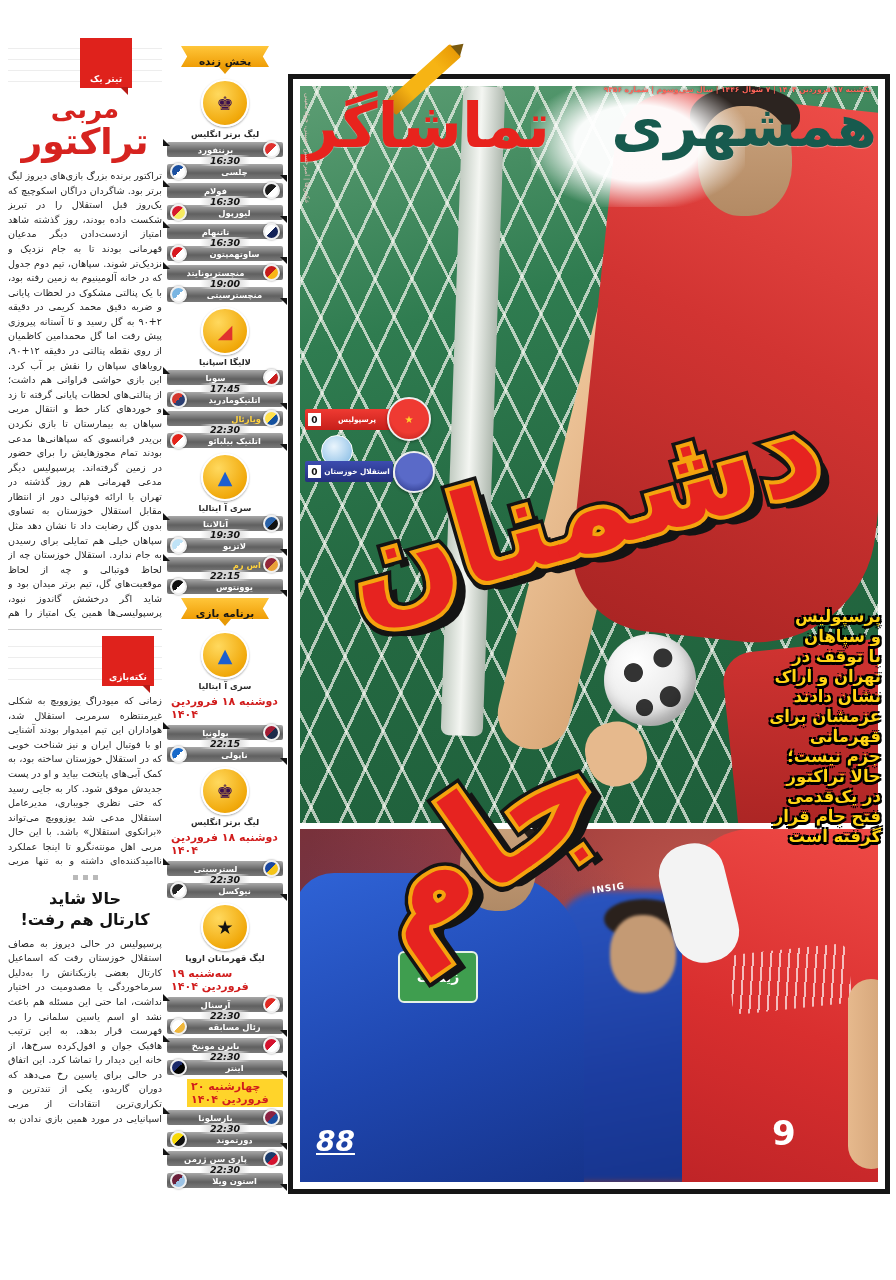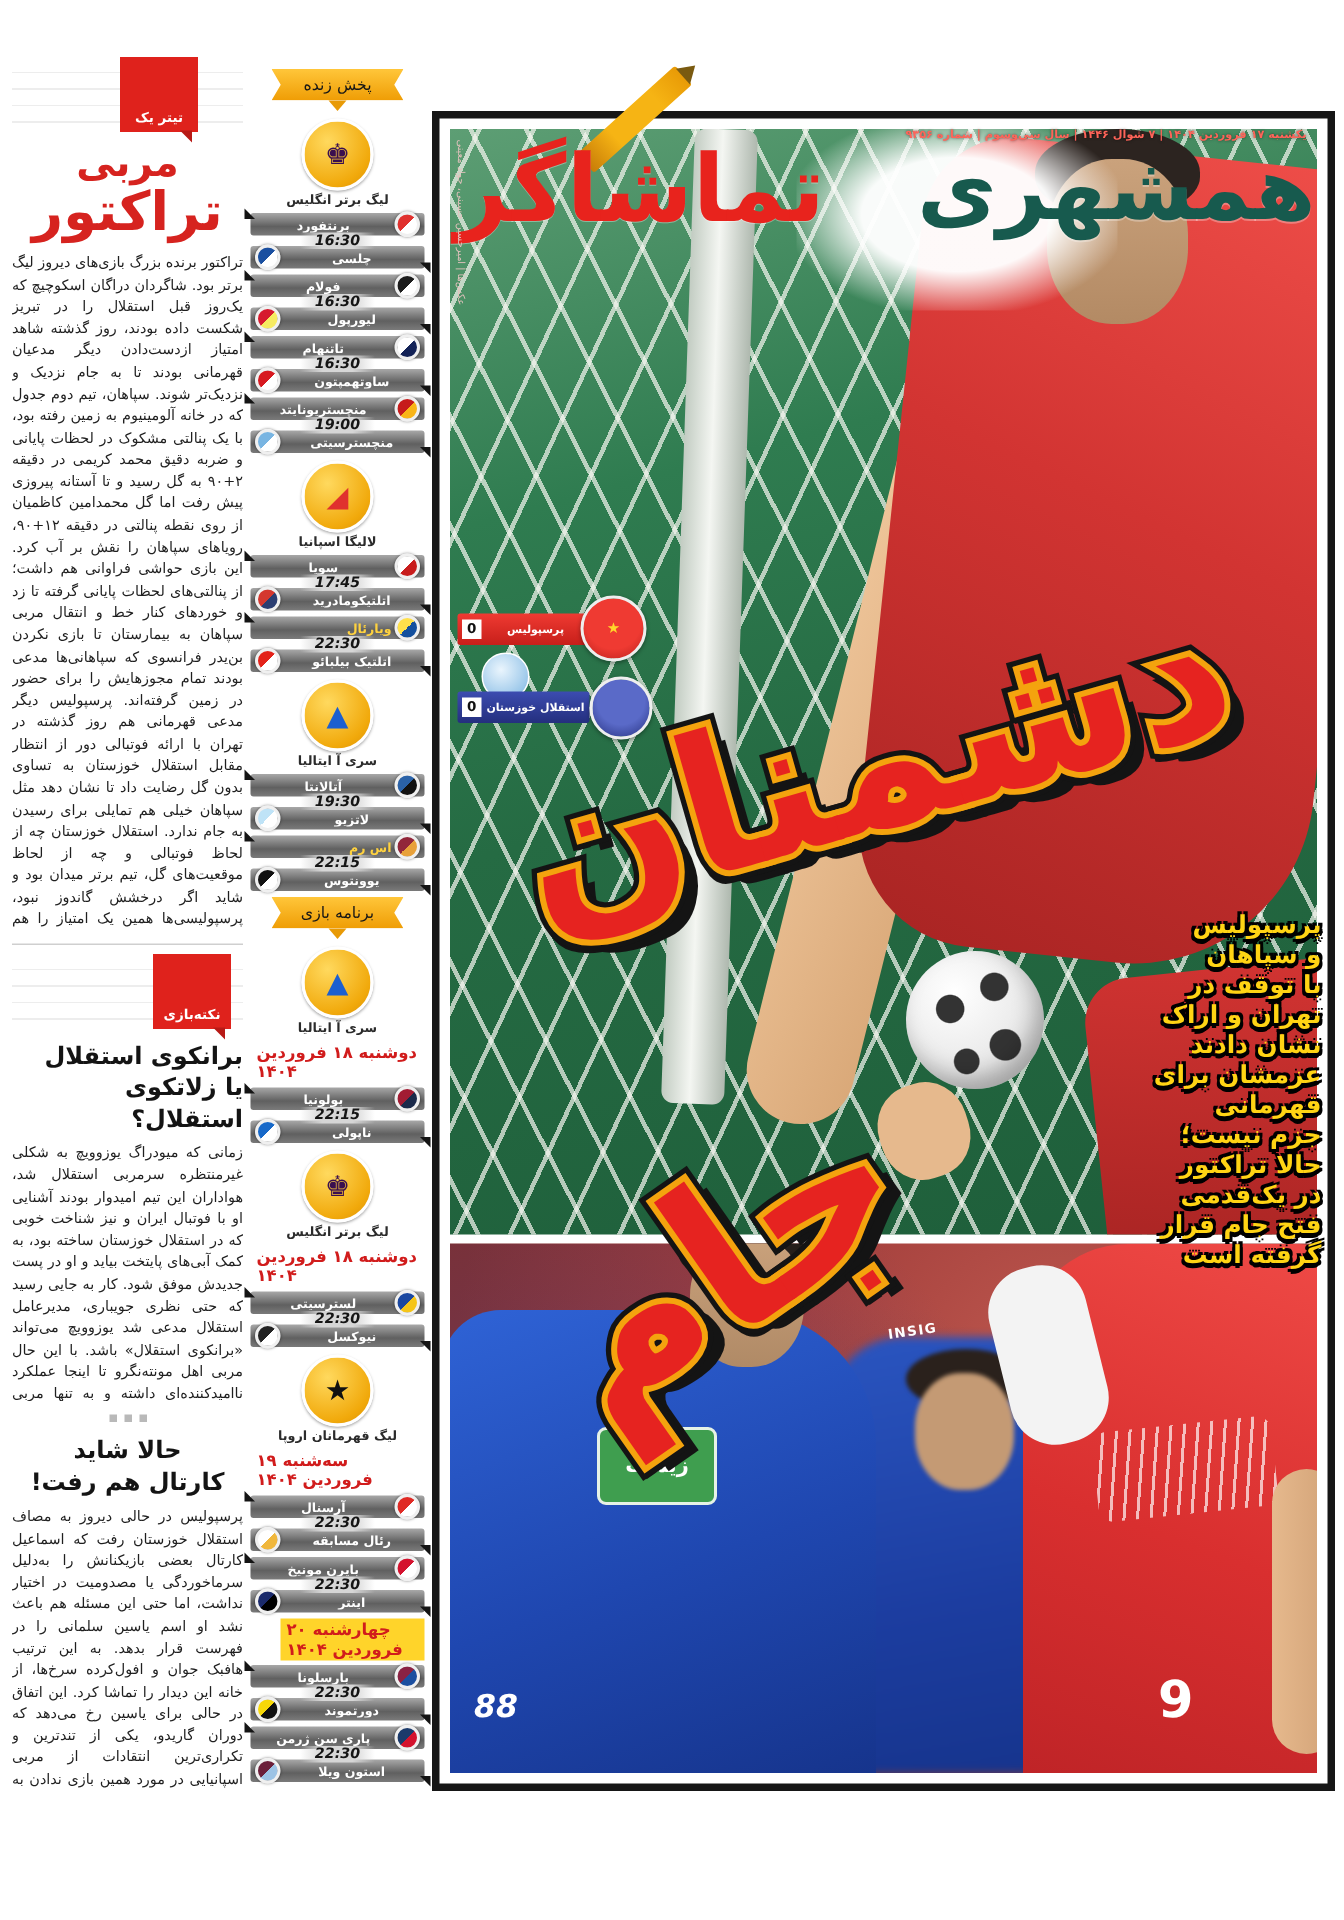--- a/index.html
+++ b/index.html
@@ -25,22 +25,22 @@
   .head2{margin:4px 0 6px;color:#141414;text-align:right;font-weight:900;font-size:16px;line-height:1.3;}
   .head2 span{display:block;}
   .head3{text-align:center;}
   .dots{display:flex;gap:5px;justify-content:center;margin:9px 0;}
   .dots i{width:5px;height:5px;background:#b9b9b9;display:block;}
   
   #tv-col{position:absolute;left:167px;top:44px;width:116px;}
   .ribbon{width:88px;margin:2px auto 0;height:21px;
     background:linear-gradient(180deg,#ffc63a,#ef9d05);
     clip-path:polygon(0 0,100% 0,93% 50%,100% 100%,0 100%,7% 50%);
-    display:flex;align-items:center;justify-content:center;
-    font-size:10.5px;font-weight:400;color:#161616;}
+    display:flex;align-items:flex-end;justify-content:center;
+    font-size:10.5px;font-weight:700;color:#161616;}
   .rib-tip{width:0;height:0;margin:0 auto 3px;border-left:6px solid transparent;
     border-right:6px solid transparent;border-top:7px solid #e89a06;}
   .league{text-align:center;margin:5px 0 2px;}
   .lcircle{width:44px;height:44px;margin:0 auto 2px;border-radius:50%;
     background:radial-gradient(circle at 35% 30%,#ffd95e,#f1a90b 70%,#d98f06);
     border:2px solid #fff;box-shadow:0 1px 2px rgba(0,0,0,.35);
     display:flex;align-items:center;justify-content:center;font-size:19px;font-weight:900;}
   .lcap{font-size:8.5px;font-weight:700;color:#2b2b2b;}
   .ldate{font-size:11px;font-weight:900;color:#d11c1c;text-align:left;margin:3px 0 0;}
   .ldate span{display:inline-block;padding:1px 4px;}
@@ -149,22 +149,22 @@
                radial-gradient(circle at 45% 85%,rgba(60,60,60,.35),transparent 60%);}
   .pb-blue1{position:absolute;left:-6px;top:44px;width:290px;height:310px;
     background:linear-gradient(160deg,#2f63d6 0%,#1f47b0 55%,#16348c 100%);border-radius:40px 90px 0 0;}
   .pb-b1head{position:absolute;left:160px;top:-6px;width:76px;height:88px;border-radius:46%;
     background:linear-gradient(180deg,#caa27c,#b08a66);}
   .pb-b1hair{position:absolute;left:152px;top:-26px;width:92px;height:52px;border-radius:50% 50% 40% 40%;
     background:#251f1b;}
   .pb-sponsor{position:absolute;left:98px;top:122px;width:76px;height:48px;background:#3f9e4f;
     border-radius:6px;border:2px solid #e6f2e6;display:flex;align-items:center;justify-content:center;
     color:#fff;font-size:14px;font-weight:700;z-index:2;}
-  .pb-num88{position:absolute;left:16px;top:296px;color:#fff;font-size:21px;font-weight:900;
-    font-style:italic;z-index:2;}
+  .pb-num88{position:absolute;left:16px;top:296px;color:#fff;font-size:28px;font-weight:900;
+    font-style:italic;z-index:2;text-decoration:underline;}
   .pb-blue2{position:absolute;left:252px;top:62px;width:180px;height:291px;filter:blur(3px);
     background:linear-gradient(170deg,#2a55c0,#1c3da0 60%,#16348c);border-radius:50px 50px 0 0;}
   .pb-b2head{position:absolute;left:310px;top:86px;width:66px;height:78px;border-radius:46%;
     background:#c49a74;filter:blur(1.5px);}
   .pb-b2hair{position:absolute;left:304px;top:70px;width:80px;height:40px;border-radius:50%;
     background:#2a211c;filter:blur(1.5px);}
   .pb-insig{position:absolute;left:292px;top:54px;color:#fff;font-size:9px;font-weight:700;
     letter-spacing:1px;transform:rotate(-8deg);z-index:2;direction:ltr;}
   .pb-red1{position:absolute;left:382px;top:0;width:204px;height:353px;
     background:linear-gradient(200deg,#ef4a46 0%,#d92f2f 55%,#bf2427 100%);border-radius:70px 20px 0 0;}
@@ -192,24 +192,20 @@
       <span class="a">مربی</span>
       <span class="b">تراکتور</span>
     </h1>
     <p class="bodytxt body1">تراکتور برنده بزرگ بازی‌های دیروز لیگ برتر بود. شاگردان دراگان اسکوچیچ که یک‌روز قبل استقلال را در تبریز شکست داده بودند، روز گذشته شاهد امتیاز ازدست‌دادن دیگر مدعیان قهرمانی بودند تا به جام نزدیک و نزدیک‌تر شوند. سپاهان، تیم دوم جدول که در خانه آلومینیوم به زمین رفته بود، با یک پنالتی مشکوک در لحظات پایانی و ضربه دقیق محمد کریمی در دقیقه ۲+۹۰ به گل رسید و تا آستانه پیروزی پیش رفت اما گل محمدامین کاظمیان از روی نقطه پنالتی در دقیقه ۱۲+۹۰، رویاهای سپاهان را نقش بر آب کرد. این بازی حواشی فراوانی هم داشت؛ از پنالتی‌های لحظات پایانی گرفته تا زد و خوردهای کنار خط و انتقال مربی سپاهان به بیمارستان تا بازی نکردن بن‌یدر فرانسوی که سپاهانی‌ها مدعی بودند تمام مجوزهایش را برای حضور در زمین گرفته‌اند. پرسپولیس دیگر مدعی قهرمانی هم روز گذشته در تهران با ارائه فوتبالی دور از انتظار مقابل استقلال خوزستان به تساوی بدون گل رضایت داد تا نشان دهد مثل سپاهان خیلی هم تمایلی برای رسیدن به جام ندارد. استقلال خوزستان چه از لحاظ فوتبالی و چه از لحاظ موقعیت‌های گل، تیم برتر میدان بود و شاید اگر درخشش گاندوز نبود، پرسپولیسی‌ها همین یک امتیاز را هم نمی‌گرفتند. حالا تراکتور با ۵۴ امتیاز و یک بازی کمتر عنوان صدرنشین لیگ را در اختیار دارد و سپاهان با ۵۰ امتیاز و پرسپولیس با ۴۸ امتیاز روی پله‌های دوم و سوم جدول ایستاده‌اند. بازی عقب‌افتاده تراکتور روز پنجم اردیبهشت در اهواز مقابل فولاد برگزار می‌شود؛ پس از برگزاری بازی‌های هفته بیست‌وششم و بیست‌وهفتم مقابل چادرملو و ملوان. روز گذشته بازی‌های دیگری هم برگزار شد که نتایج آنها در سرنوشت تیم‌های قعرنشین تأثیر زیادی داشت. هوادار برخلاف پیش‌بینی‌ها توانست ملوان را شکست دهد تا امیدهایش برای بقا زنده بماند. بازی ۶ امتیازی مس رفسنجان و نساجی هم برنده‌ای نداشت و با تساوی بدون گل به پایان رسید. دیدار تیم‌های خیبر و شمس آذر هم به‌دلیل بارش شدید باران در خرم‌آباد و آماده‌نبودن زمین مسابقه به تعویق افتاد.</p>
     <hr class="rule">
     <div class="badge-row">
       <div class="badge b2">
         <span>نکته‌بازی</span>
       </div>
     </div>
-    <h2 class="head2">
-      <span>برانکوی استقلال</span>
-      <span>یا زلاتکوی استقلال؟</span>
-    </h2>
     <p class="bodytxt body2">زمانی که میودراگ یوزوویچ به شکلی غیرمنتظره سرمربی استقلال شد، هواداران این تیم امیدوار بودند آشنایی او با فوتبال ایران و نیز شناخت خوبی که در استقلال خوزستان ساخته بود، به کمک آبی‌های پایتخت بیاید و او در پست جدیدش موفق شود. کار به جایی رسید که حتی نظری جویباری، مدیرعامل استقلال مدعی شد یوزوویچ می‌تواند «برانکوی استقلال» باشد. با این حال مربی اهل مونته‌نگرو تا اینجا عملکرد ناامیدکننده‌ای داشته و به تنها مربی تاریخ استقلال تبدیل شده که در ۴ بازی نخستش هیچ بردی به‌دست نیاورده. البته که هنوز برای قضاوت در مورد یوزوویچ زود است، اما با دست‌خالی که او جلو می‌رود، بیشتر ممکن است به «زلاتکوی استقلال» تبدیل شود؛ همان داداش سیلو و بی‌حال برانکو که یک دوره سرمربی برق شیراز شد و این تیم را به لیگ یک برد!</p>
     <div class="dots">
         <i></i>
         <i></i>
         <i></i>
       </div>
     <h2 class="head2 head3">
       <span>حالا شاید</span>
       <span>کارتال هم رفت!</span>
     </h2>

